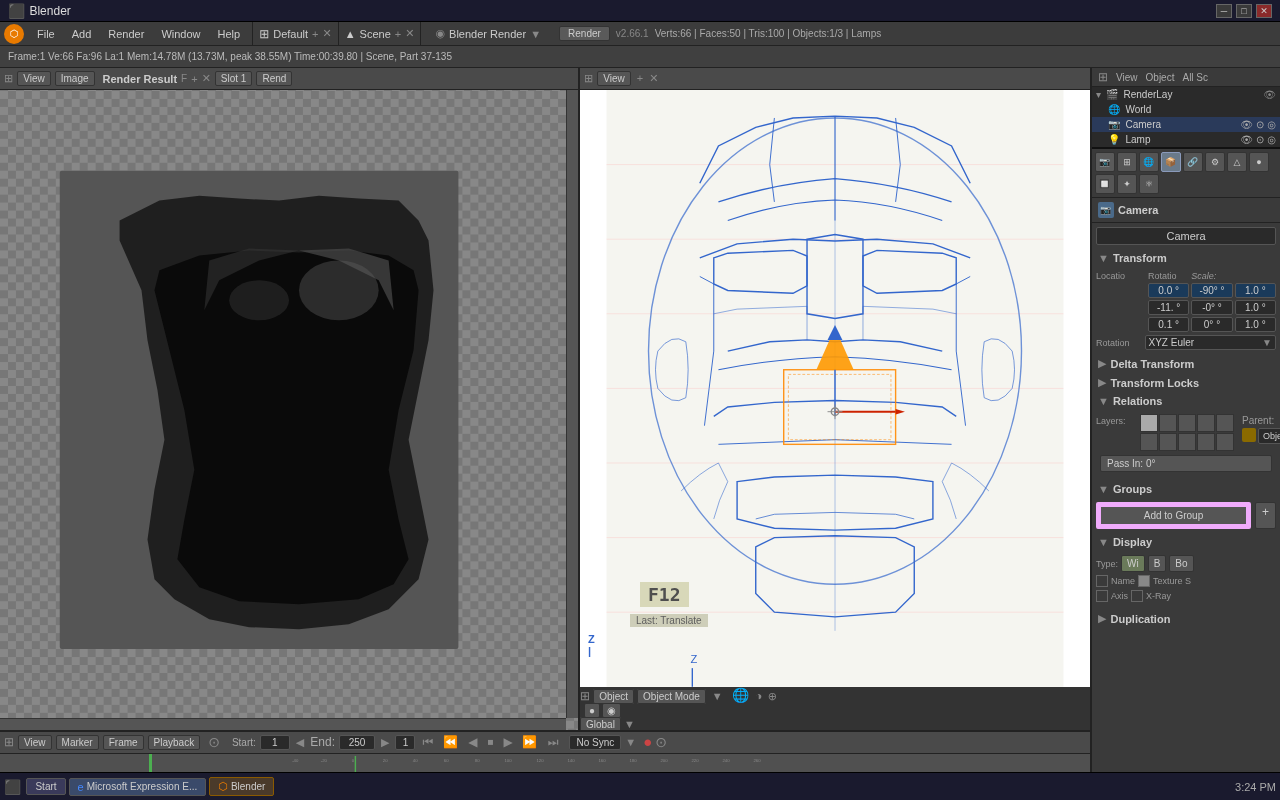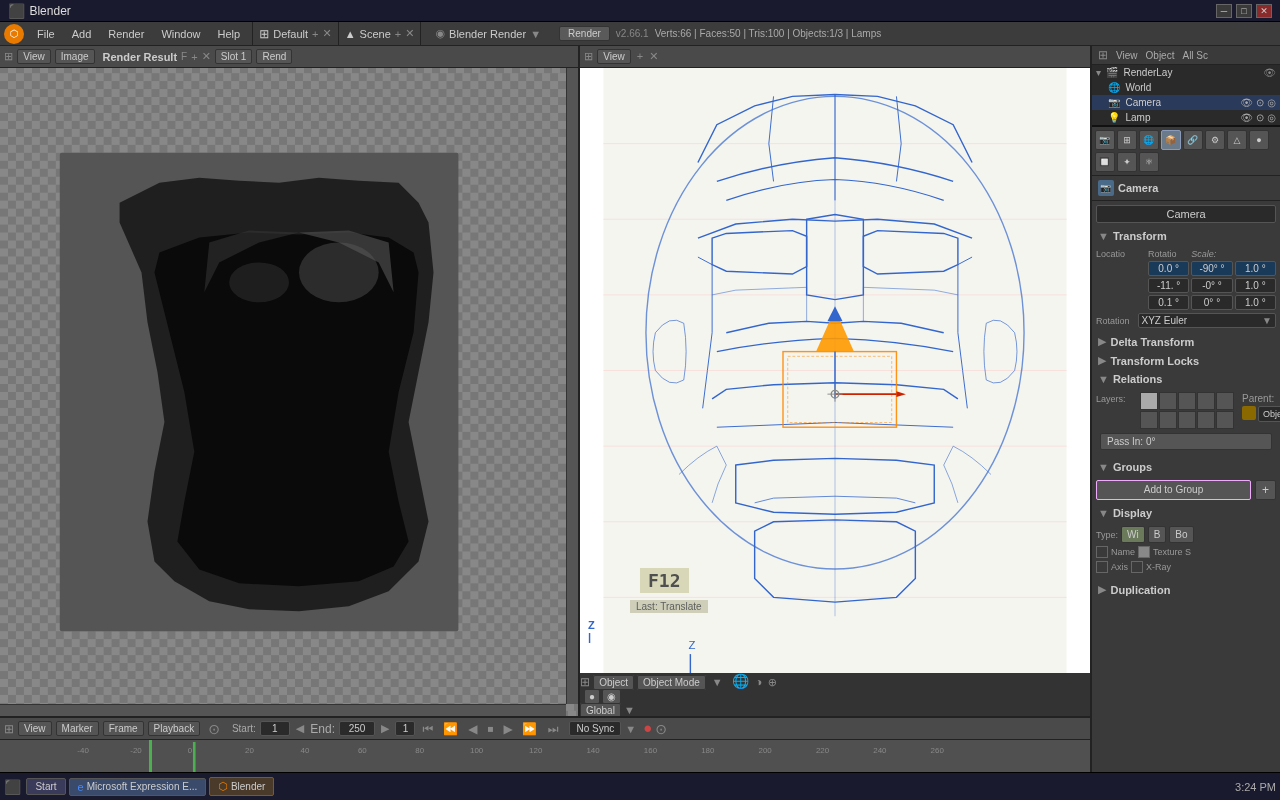--- a/index.html
+++ b/index.html
@@ -154,21 +154,21 @@
       background: #555;
       border: 1px solid #333;
       cursor: pointer;
     }
     .layer-cell.active { background: #aaa; }
 
     
     .add-group-btn {
       width: calc(100% - 20px);
       background: #555;
-      border: 1px solid #f0abfc;
+      border: 5px solid #f0abfc;
       border-radius: 2px;
       padding: 3px 6px;
       color: #ccc;
       font-size: 10px;
       cursor: pointer;
       text-align: center;
     }
 
     
     .display-row {
@@ -417,20 +417,23 @@
       <span style="color:#888;">▼</span>
     </div>
 
     <div style="display:flex; align-items:center; padding:0 8px; margin-left:4px; gap:6px;">
       <span style="background:#5a5a5a; border:1px solid #333; border-radius:2px; padding:1px 8px; color:#ccc; font-size:10px; cursor:pointer;">Render</span>
       <span style="color:#888; font-size:10px; margin-left:0;">v2.66.1</span>
       <span style="color:#aaa; font-size:10px;">Verts:66 | Faces:50 | Tris:100 | Objects:1/3 | Lamps</span>
     </div>
   </div>
 
+  <div id="info-bar">
+    <span>Frame:1  Ve:66  Fa:96  La:1  Mem:14.78M (13.73M, peak 38.55M)  Time:00:39.80 | Scene, Part 37-135</span>
+  </div>
 
   <div id="workspace">
 
     <div id="viewport-area">
       <div id="top-viewports">
 
         <div id="render-area">
           <div class="viewport-header">
             <span style="color:#888;">⊞</span>
             <span class="viewport-btn">View</span>
@@ -751,21 +754,21 @@
           <div class="val-box">1.0 °</div>
         </div>
 
         <div style="display:grid; grid-template-columns:50px 1fr 1fr 1fr; gap:2px; margin-bottom:2px;">
           <span></span>
           <div class="val-box">0.1 °</div>
           <div class="val-box">0° °</div>
           <div class="val-box">1.0 °</div>
         </div>
 
-        <div style="display:flex; align-items:center; gap:8px; margin-top:3px;">
+        <div style="display:flex; align-items:center; gap:15px; margin-top:3px;">
           <span style="color:#999; font-size:9px;">Rotation</span>
           <div class="rot-dropdown" style="flex:1;">
             <span>XYZ Euler</span>
             <span style="margin-left:auto; color:#888;">▼</span>
           </div>
         </div>
       </div>
 
       <div class="section-toggle">
         <span class="toggle-arrow">▶</span>

